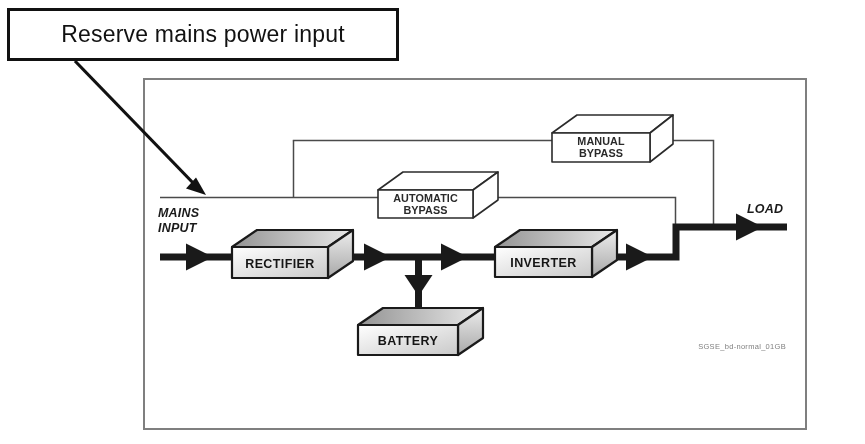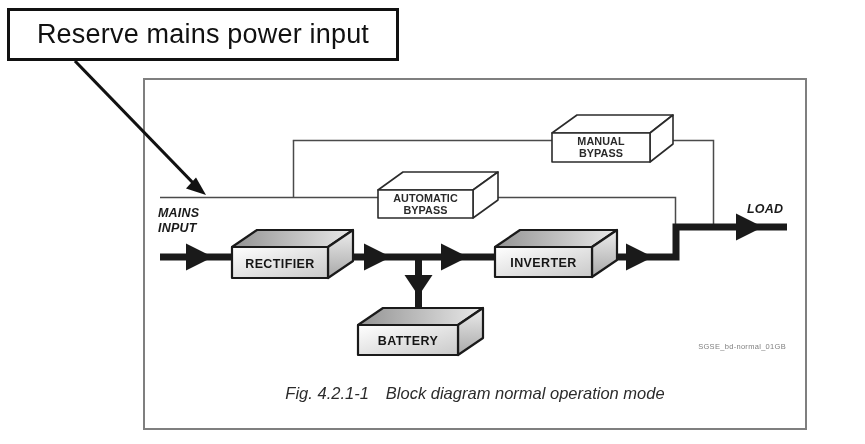--- a/index.html
+++ b/index.html
@@ -4,21 +4,21 @@
 <style>
   html,body{margin:0;padding:0;background:#ffffff;}
   #stage{position:relative;width:865px;height:444px;background:#fff;overflow:hidden;
          font-family:"Liberation Sans",sans-serif;}
   #diagram-svg{position:absolute;left:0;top:0;}
 
   
   #callout{position:absolute;left:7px;top:8px;width:386px;height:47px;
            border:3px solid var(--callout-border,#111);background:#fff;
            display:flex;align-items:center;justify-content:center;}
-  #callout span{font-size:27px;color:#111;letter-spacing:.2px;}
+  #callout span{font-size:23px;color:#111;letter-spacing:.2px;}
 
   
   #caption{position:absolute;left:144px;top:384px;width:662px;text-align:center;
            font-style:italic;font-size:16.5px;color:#2b2b2b;}
   #caption .cap-text{margin-left:17px;}
 
   
   .frame{fill:#fff;stroke:var(--frame-border,#7f7f7f);stroke-width:2;}
   .thin{stroke:var(--thin-line,#4a4a4a);stroke-width:1.5;fill:none;}
   .thick{stroke:var(--thick-line,#1a1a1a);stroke-width:7;fill:none;}
@@ -136,17 +136,14 @@
     <text class="ioLabel" x="158" y="231.5">INPUT</text>
     <text class="ioLabel" x="747" y="213">LOAD</text>
 
     <text class="watermark" x="786" y="349">SGSE_bd-normal_01GB</text>
   </svg>
 
   <div id="callout">
     <span>Reserve mains power input</span>
   </div>
 
-  <div id="caption">
-    <span class="cap-fig">Fig. 4.2.1-1</span><span class="cap-text">Block diagram normal operation mode</span>
-  </div>
 
 </div>
 
 </body></html>

